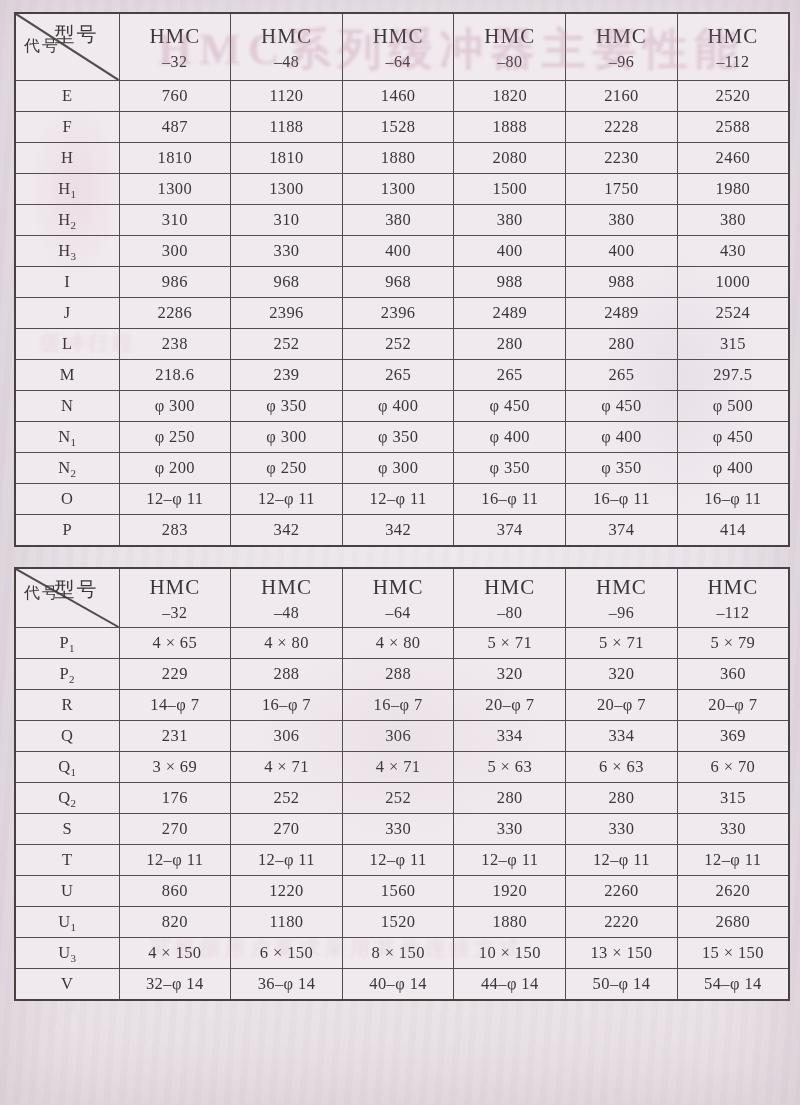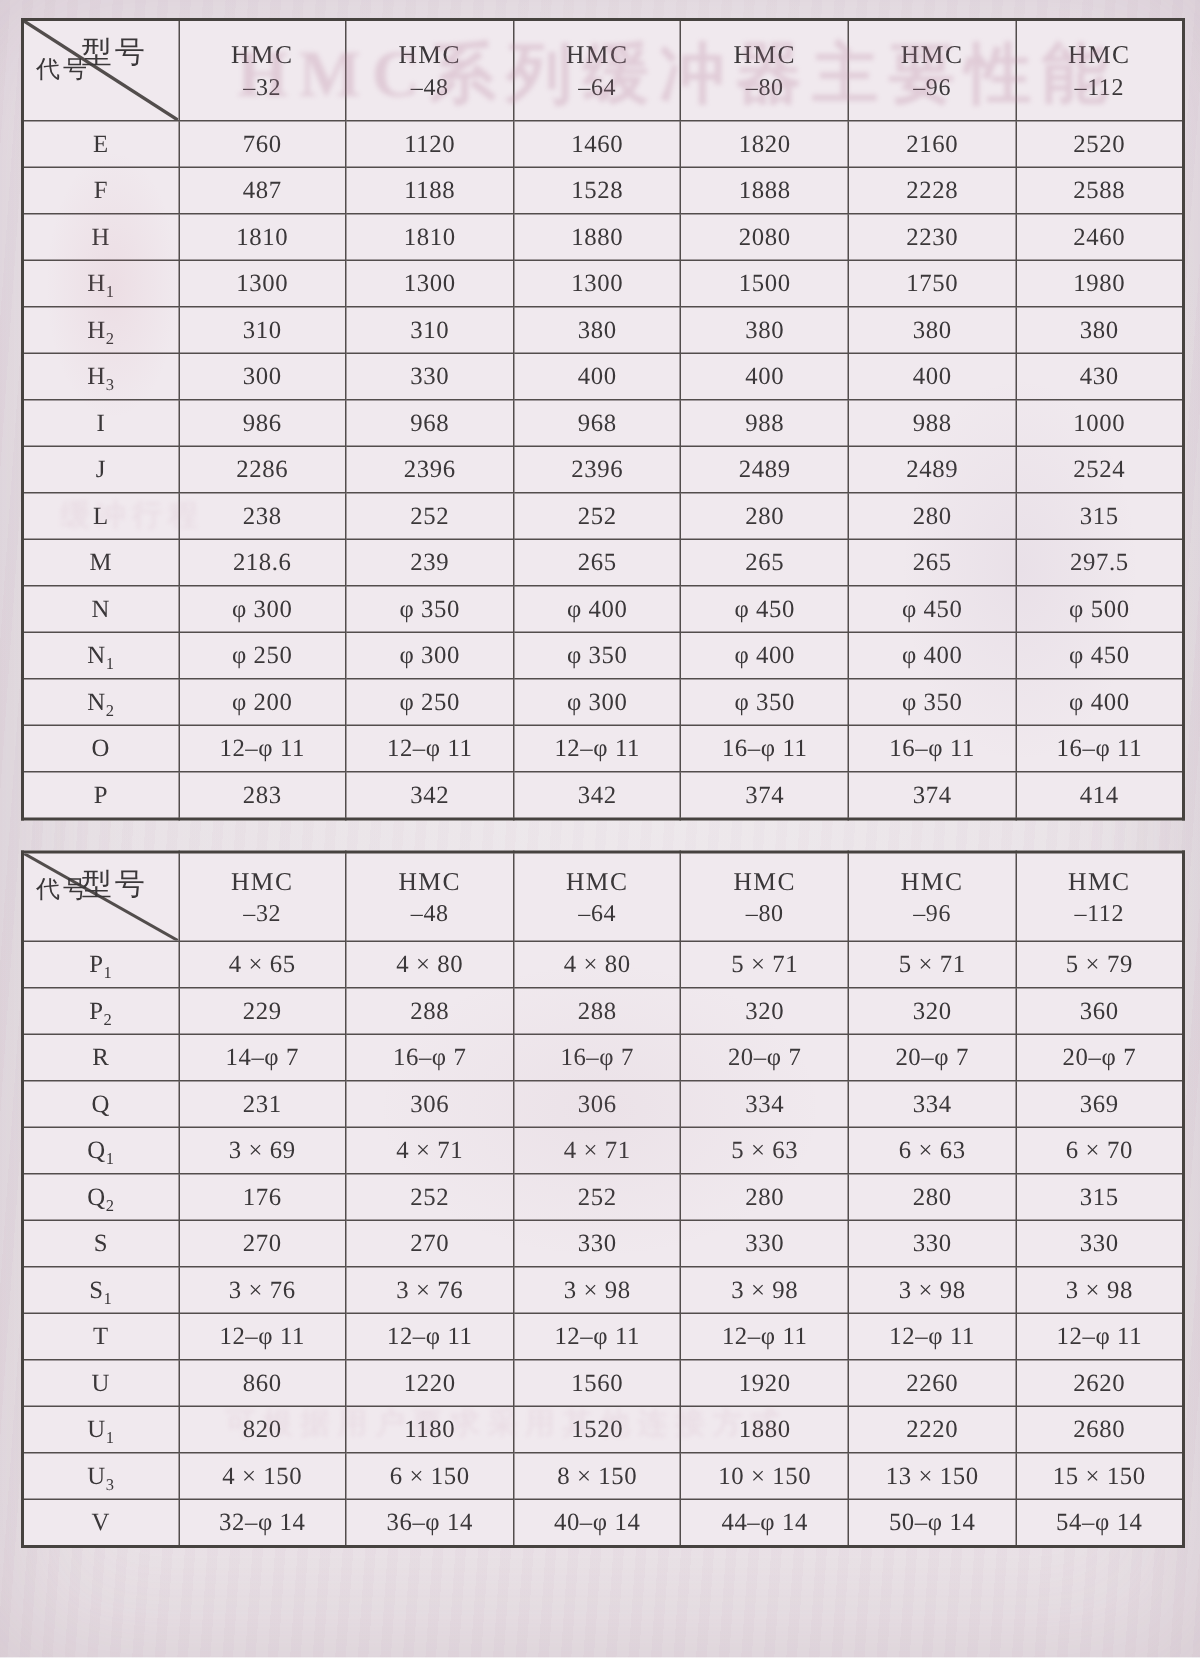--- a/index.html
+++ b/index.html
@@ -30,21 +30,21 @@
   table.spec.t2{top:567px;}
   table.spec th, table.spec td{
     border:1.6px solid #524d4c;
     text-align:center;vertical-align:middle;
     font-weight:normal;padding:0;
     font-size:16.5px;letter-spacing:0.4px;
   }
   table.spec thead th{height:66px;}
   table.spec.t2 thead th{height:58px;}
   table.spec tbody tr{height:31px;}
-  .hmc-l1{font-size:17px;letter-spacing:1px;line-height:1.5;}
+  .hmc-l1{font-size:21px;letter-spacing:1px;line-height:1.5;}
   .hmc-l2{font-size:16px;line-height:1.3;text-align:center;}
   th.corner{position:relative;padding:0;}
   th.corner svg{position:absolute;inset:0;width:100%;height:100%;display:block;}
   .corner-top{position:absolute;top:7px;right:20px;font-size:20px;letter-spacing:2px;}
   .corner-bottom{position:absolute;bottom:23px;left:8px;font-size:16px;letter-spacing:2px;}
   th.rowlabel{font-size:16.5px;}
   th.rowlabel sub{font-size:11px;line-height:0;}
   
   .wm{
     position:absolute;white-space:nowrap;pointer-events:none;z-index:6;
@@ -354,29 +354,20 @@
         <tr>
           <th class="rowlabel">S</th>
           <td>270</td>
           <td>270</td>
           <td>330</td>
           <td>330</td>
           <td>330</td>
           <td>330</td>
         </tr>
         <tr>
-          <th class="rowlabel">S<sub>1</sub></th>
-          <td>3 × 76</td>
-          <td>3 × 76</td>
-          <td>3 × 98</td>
-          <td>3 × 98</td>
-          <td>3 × 98</td>
-          <td>3 × 98</td>
-        </tr>
-        <tr>
           <th class="rowlabel">T</th>
           <td>12–φ 11</td>
           <td>12–φ 11</td>
           <td>12–φ 11</td>
           <td>12–φ 11</td>
           <td>12–φ 11</td>
           <td>12–φ 11</td>
         </tr>
         <tr>
           <th class="rowlabel">U</th>

